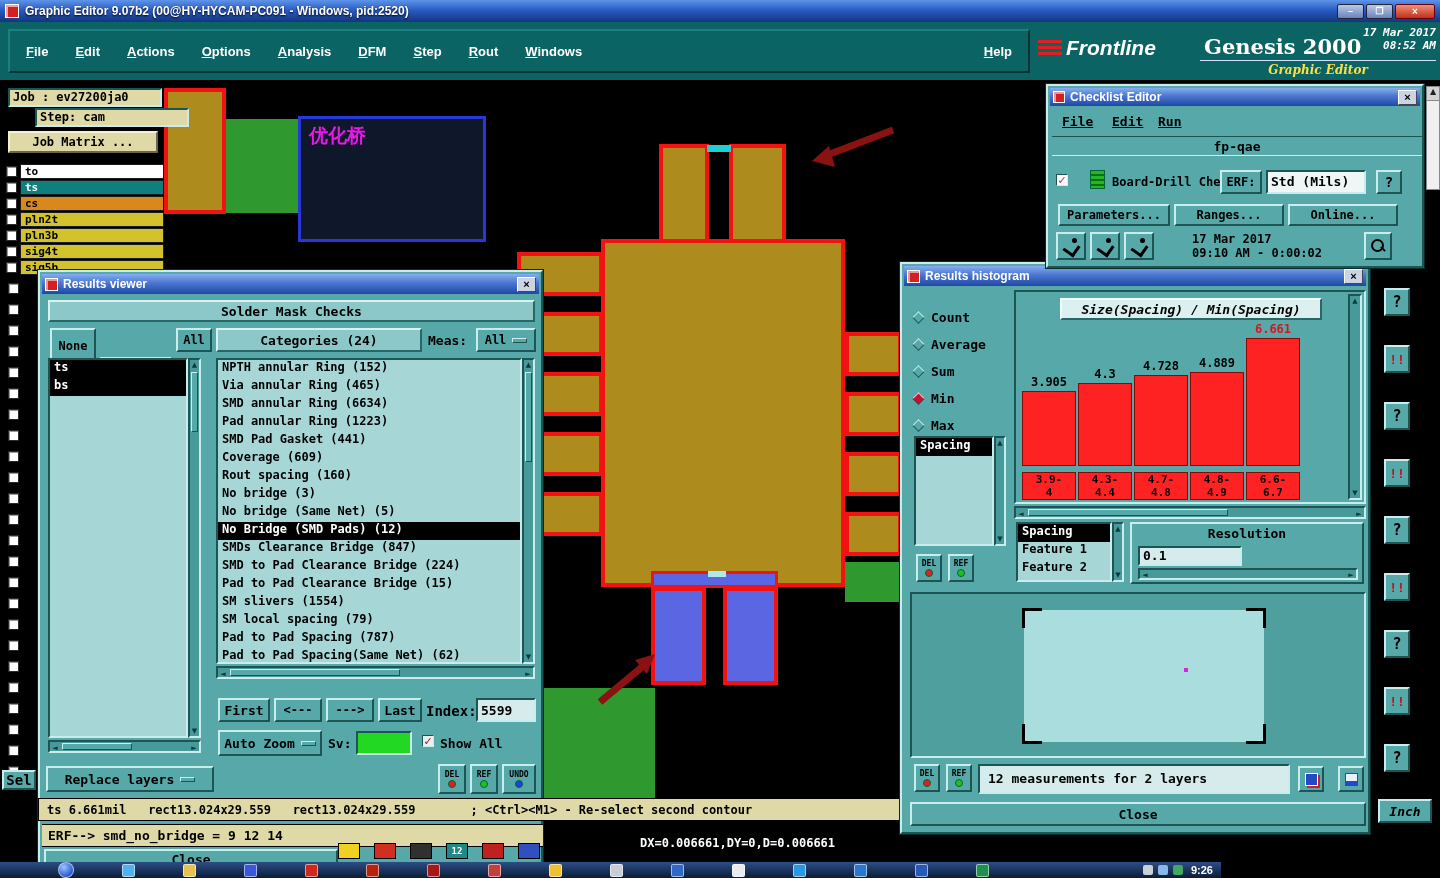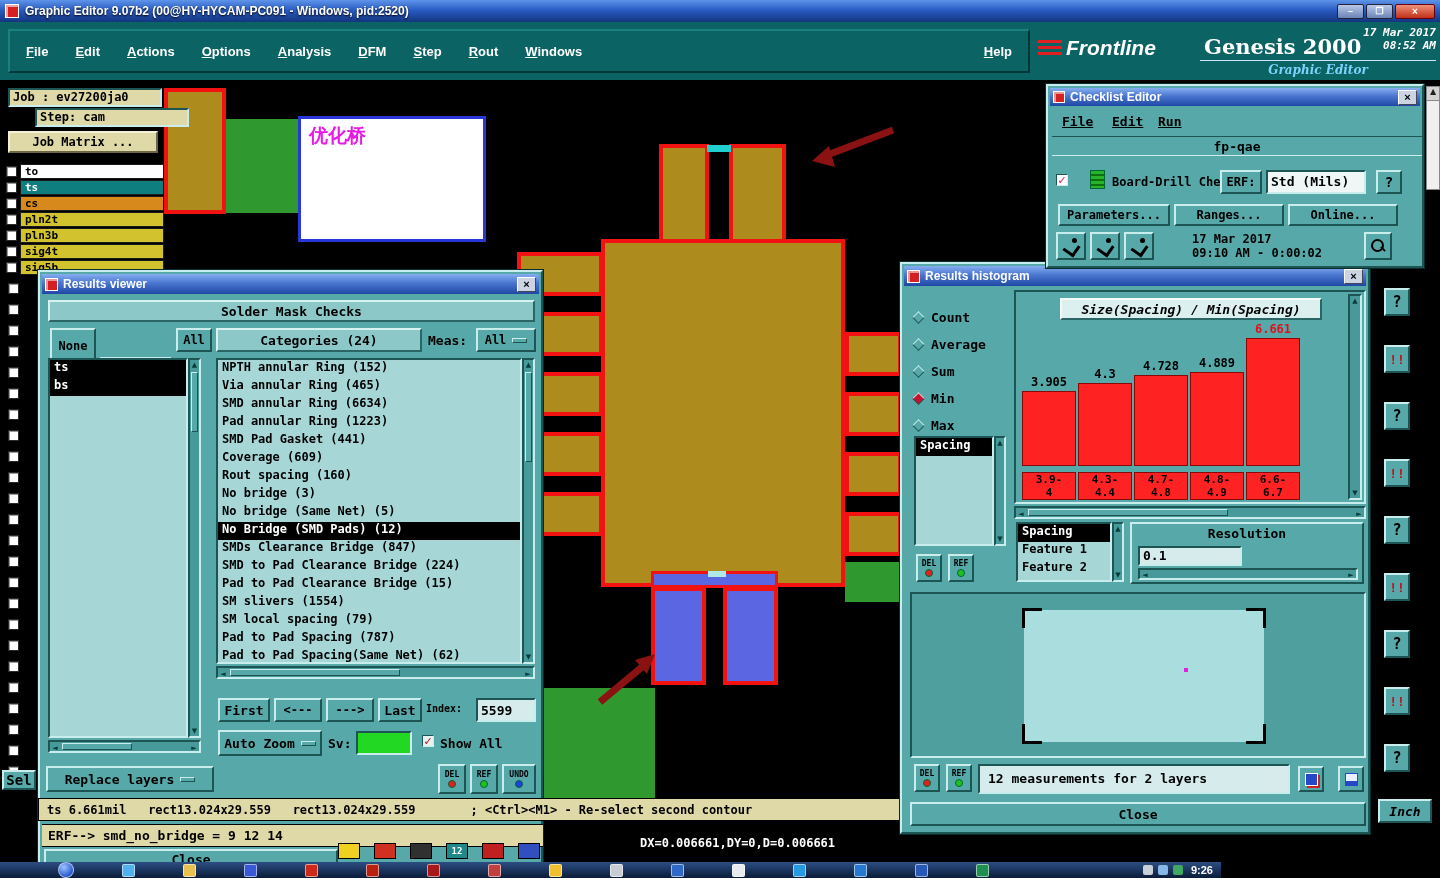--- a/index.html
+++ b/index.html
@@ -100,21 +100,21 @@
       <span class="menu-item" style="margin-left:auto;">Help</span>
     </div>
     <div class="abs" style="left:1034px;top:0;width:406px;height:58px;">
       <span class="abs" style="left:4px;top:18px;width:24px;height:16px;background:repeating-linear-gradient(to bottom,#e02020 0 3px,transparent 3px 6px);"></span>
       <span class="abs" style="left:32px;top:14px;font:bold italic 21px 'Liberation Sans',sans-serif;color:#fff;">Frontline</span>
       <span class="abs" style="left:170px;top:12px;font:bold 21px 'DejaVu Serif',serif;color:#fff;">Genesis 2000</span>
       <span class="abs" style="left:318px;top:4px;width:84px;text-align:right;font:bold 11px 'DejaVu Sans Mono',monospace;color:#fff;font-style:italic;">
         <span>17 Mar 2017</span><br>
         <span>08:52 AM</span>
       </span>
-      <span class="abs" style="left:166px;top:38px;width:236px;border-top:1px solid #cfe4ff;text-align:center;font:bold italic 12px 'DejaVu Serif',serif;color:#7dd3fc;padding-top:2px;">Graphic Editor</span>
+      <span class="abs" style="left:166px;top:38px;width:236px;border-top:1px solid #cfe4ff;text-align:center;font:bold italic 12px 'DejaVu Serif',serif;color:#fde047;padding-top:2px;">Graphic Editor</span>
     </div>
   </div>
 
   <div class="abs" style="left:0;top:80px;width:1440px;height:782px;background:#000;z-index:1;overflow:hidden;">
 
     <div class="shape olive" style="left:164px;top:8px;width:62px;height:126px;"></div>
     <div class="shape greenpad" style="left:226px;top:39px;width:76px;height:94px;"></div>
 
     <div class="shape olive" style="left:659px;top:64px;width:50px;height:99px;"></div>
     <div class="shape olive" style="left:729px;top:64px;width:57px;height:99px;"></div>
@@ -133,21 +133,21 @@
     <div class="shape olive" style="left:845px;top:432px;width:57px;height:44px;"></div>
     <div class="shape greenpad" style="left:845px;top:482px;width:57px;height:40px;"></div>
 
     <div class="shape bluepad" style="left:651px;top:491px;width:127px;height:17px;border-width:3px;"></div>
     <div class="shape bluepad" style="left:651px;top:507px;width:55px;height:98px;"></div>
     <div class="shape bluepad" style="left:723px;top:507px;width:55px;height:98px;"></div>
     <div class="shape" style="left:708px;top:491px;width:18px;height:6px;background:#b0e8e8;"></div>
 
     <div class="shape greenpad" style="left:480px;top:608px;width:175px;height:124px;"></div>
 
-    <div class="shape" style="left:298px;top:36px;width:188px;height:126px;background:#ffffff;border:3px solid #2838d8;padding:4px 8px;">
+    <div class="shape" style="left:298px;top:36px;width:188px;height:126px;background:#0f172a;border:3px solid #2838d8;padding:4px 8px;">
       <span style="font:bold 19px 'Liberation Sans',sans-serif;color:#e818e8;">优化桥</span>
     </div>
 
     <svg style="position:absolute;left:0;top:0;width:1440px;height:782px;" viewBox="0 0 1440 782">
       <line x1="893" y1="50" x2="830" y2="74" stroke="#8a1212" stroke-width="7"></line>
       <polygon points="812,81 835,87 829,66" fill="#8a1212"></polygon>
       <line x1="600" y1="622" x2="642" y2="587" stroke="#8a1212" stroke-width="7"></line>
       <polygon points="655,574 647,594 635,580" fill="#8a1212"></polygon>
     </svg>
   </div>
@@ -290,21 +290,21 @@
     <div class="scrollh" style="left:176px;top:394px;width:319px;height:13px;">
       <span class="arr" style="left:1px;top:2px;width:8px;">◄</span>
         <span class="arr" style="right:1px;left:auto;top:2px;width:8px;">►</span>
       <span class="thumb" style="left:12px;top:1px;width:170px;height:7px;"></span>
     </div>
 
     <div class="abs btn3" style="left:178px;top:426px;width:52px;height:24px;font-size:13px;">First</div>
     <div class="abs btn3" style="left:234px;top:426px;width:48px;height:24px;">&lt;---</div>
     <div class="abs btn3" style="left:286px;top:426px;width:48px;height:24px;">---&gt;</div>
     <div class="abs btn3" style="left:338px;top:426px;width:44px;height:24px;font-size:13px;">Last</div>
-    <span class="abs mono" style="left:386px;top:431px;font-size:10px;">Index:</span>
+    <span class="abs mono" style="left:386px;top:431px;font-size:14px;">Index:</span>
     <input class="abs field" style="left: 436px; top: 426px; width: 60px; height: 24px;" value="5599">
 
     <div class="abs btn3" style="left:178px;top:458px;width:104px;height:26px;padding:0 5px;font-size:13px;">
       <span>Auto Zoom</span>
         <span class="ddash"></span>
     </div>
     <span class="abs mono" style="left:288px;top:464px;font-size:13px;">Sv:</span>
     <div class="abs sunk" style="left:316px;top:459px;width:56px;height:24px;background:#22d822;"></div>
     <span class="abs chk" style="left:382px;top:463px;">✓</span>
     <span class="abs mono" style="left:400px;top:464px;font-size:13px;">Show All</span>

